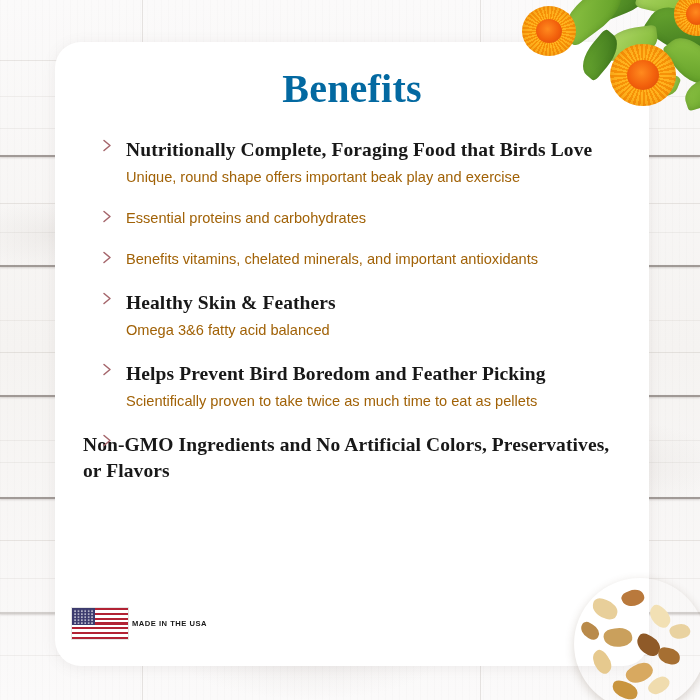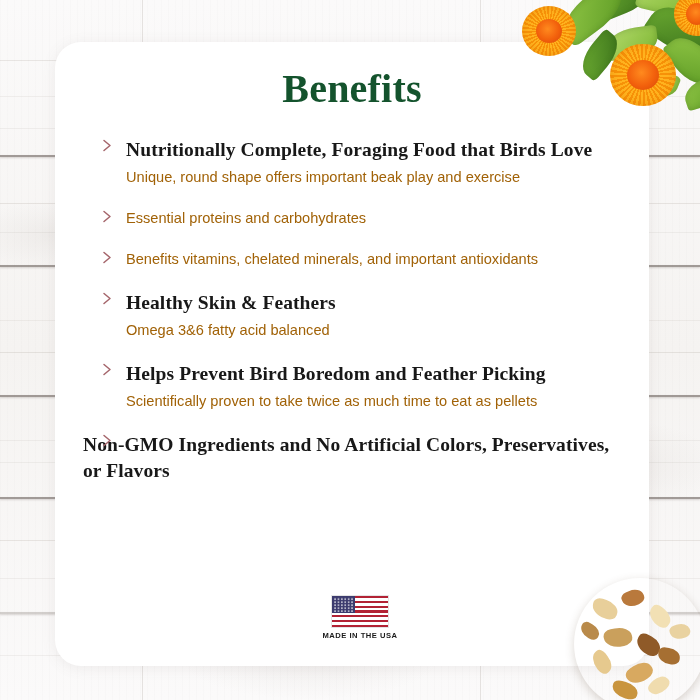--- a/index.html
+++ b/index.html
@@ -79,21 +79,21 @@
     position:absolute;left:55px;top:42px;width:594px;height:624px;
     background:#ffffff;border-radius:26px;
     box-shadow:0 2px 14px rgba(120,112,104,0.10);
   }
   .card-title{
     text-align:center;
     font-family:"Liberation Serif",serif;
     font-weight:700;
     font-size:40px;
     letter-spacing:0.2px;
-    color:#14532d;
+    color:#0369a1;
     margin:25px 0 0 0;
     line-height:1.1;
   }
 
   .benefit-list{
     margin:26px 0 0 16px;padding:0;list-style:none;
   }
   .benefit{
     position:relative;
     padding:0 34px 0 55px;
@@ -119,21 +119,21 @@
     font-weight:400;
     font-size:14.6px;
     line-height:1.45;
     color:#a16207;
     margin:4px 0 0 0;
   }
 
   
   .usa{
     position:absolute;left:16px;right:0;bottom:26px;
-    display:flex;flex-direction:column;align-items:center;gap:3px;
+    display:flex;flex-direction:row;align-items:center;gap:3px;
   }
   .flag{
     width:56px;height:31px;position:relative;overflow:hidden;
     background:#ffffff;
     border:1px solid rgba(0,0,0,0.10);
   }
   .stripe{position:absolute;left:0;right:0;height:2.38px;background:#b22234;}
   .canton{
     position:absolute;left:0;top:0;width:23px;height:16.7px;
     background:#3c3b6e;

